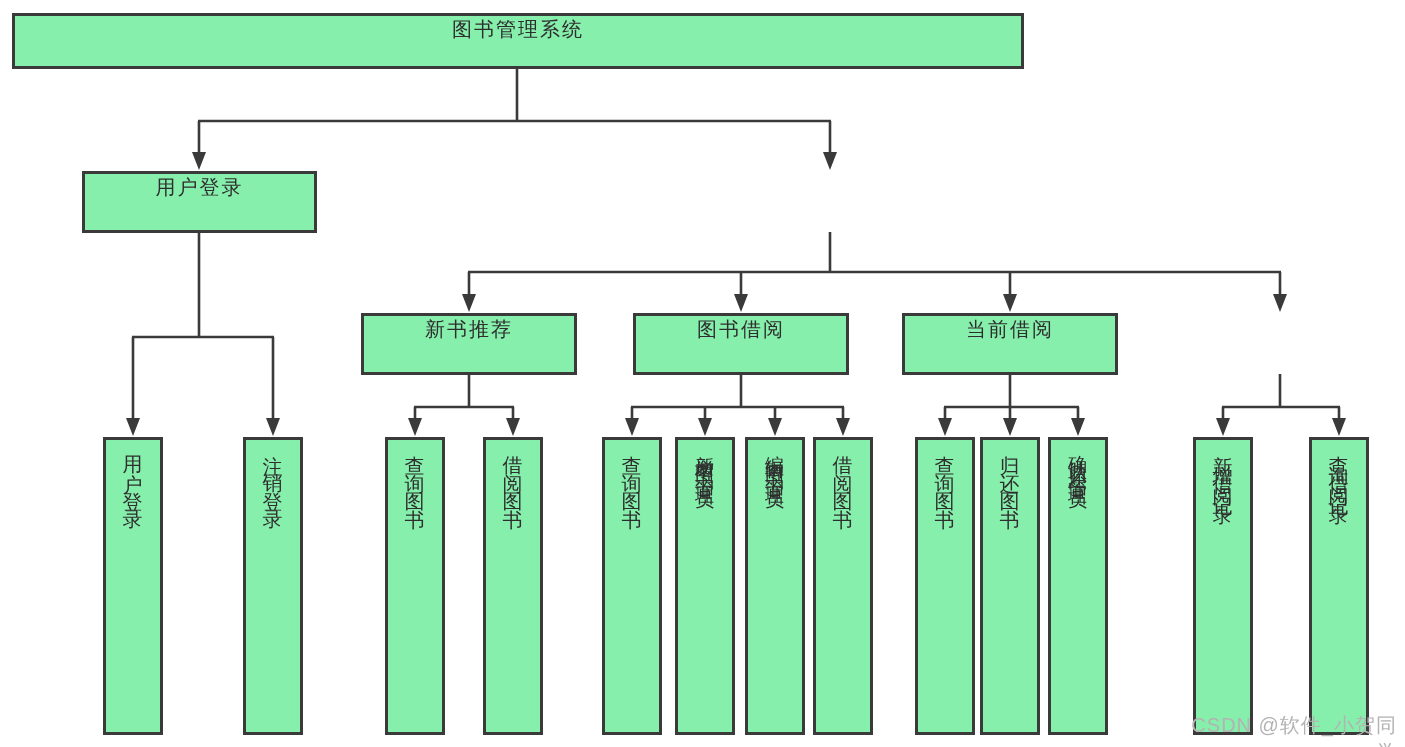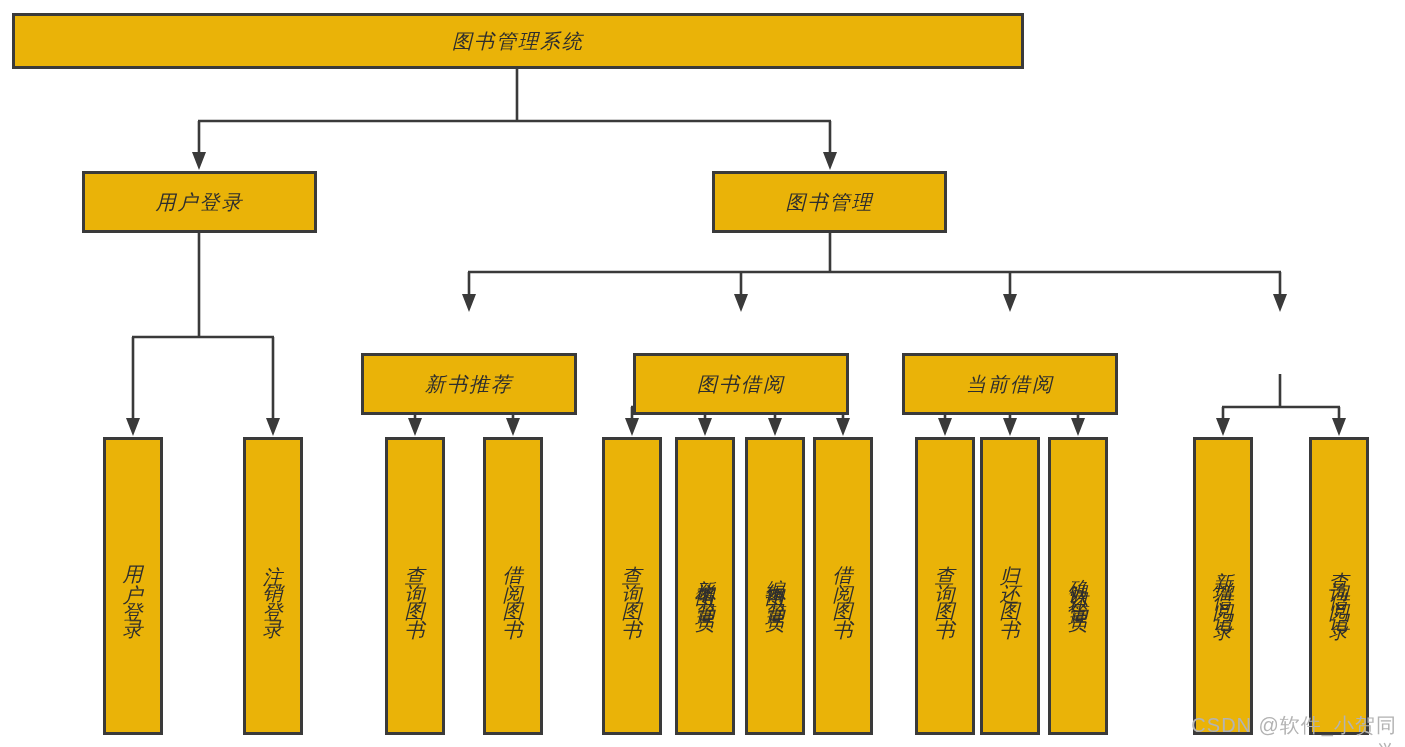--- a/index.html
+++ b/index.html
@@ -2,31 +2,31 @@
 <html><head>
 <meta charset="utf-8">
 <style>
   html,body { margin:0; padding:0; background:#ffffff; }
   .canvas {
     position:relative; width:1405px; height:747px; background:#ffffff;
     font-family:"Liberation Sans", sans-serif; color:#2e2e2e; overflow:hidden;
   }
   svg.wires { position:absolute; left:0; top:0; width:1405px; height:747px; }
   .node {
-    position:absolute; box-sizing:border-box; background:#eab308;
-    border:3px solid #3a3a3a; display:flex; align-items:center; justify-content:center;
-    font-size:20px; letter-spacing:2px; white-space:nowrap;font-style:italic;
+    position:absolute; box-sizing:border-box; background:#86efac;
+    border:3px solid #3a3a3a; display:flex; align-items:flex-start; justify-content:center;
+    font-size:20px; letter-spacing:2px; white-space:nowrap;
   }
   
   .n-root { left:12px; top:13px; width:1012px; height:56px; }
   
   .n-user { left:82px;  top:171px; width:235px; height:62px; }
   .n-book { left:712px; top:171px; width:235px; height:62px; }
   
-  .n-l3   { top:313px; width:216px; height:62px;margin-top:40px; }
+  .n-l3   { top:313px; width:216px; height:62px; }
   .n-g0 { left:361px; } .n-g1 { left:633px; } .n-g2 { left:902px; } .n-g3 { left:1172px; }
   
   .leaf { top:437px; width:60px; height:298px; }
   .leaf span {
     writing-mode:vertical-rl; text-orientation:mixed;
     font-size:20px; line-height:1; letter-spacing:18px;
   }
   .leaf span.sp-md { letter-spacing:10px; }
   .leaf span.sp-sm { letter-spacing:5px; font-size:19px; }
   .p0  { left:103px; }  .p1  { left:243px; }
@@ -63,23 +63,20 @@
              M1071 418 L1085 418 L1078 436 Z
              M1216 418 L1230 418 L1223 436 Z M1332 418 L1346 418 L1339 436 Z"></path>
   </svg>
 
   <div class="node n-root">
     <span>图书管理系统</span>
   </div>
 
   <div class="node n-user">
     <span>用户登录</span>
-  </div>
-  <div class="node n-book">
-    <span>图书管理</span>
   </div>
 
   <div class="node n-l3 n-g0">
     <span>新书推荐</span>
   </div>
   <div class="node n-l3 n-g1">
     <span>图书借阅</span>
   </div>
   <div class="node n-l3 n-g2">
     <span>当前借阅</span>

